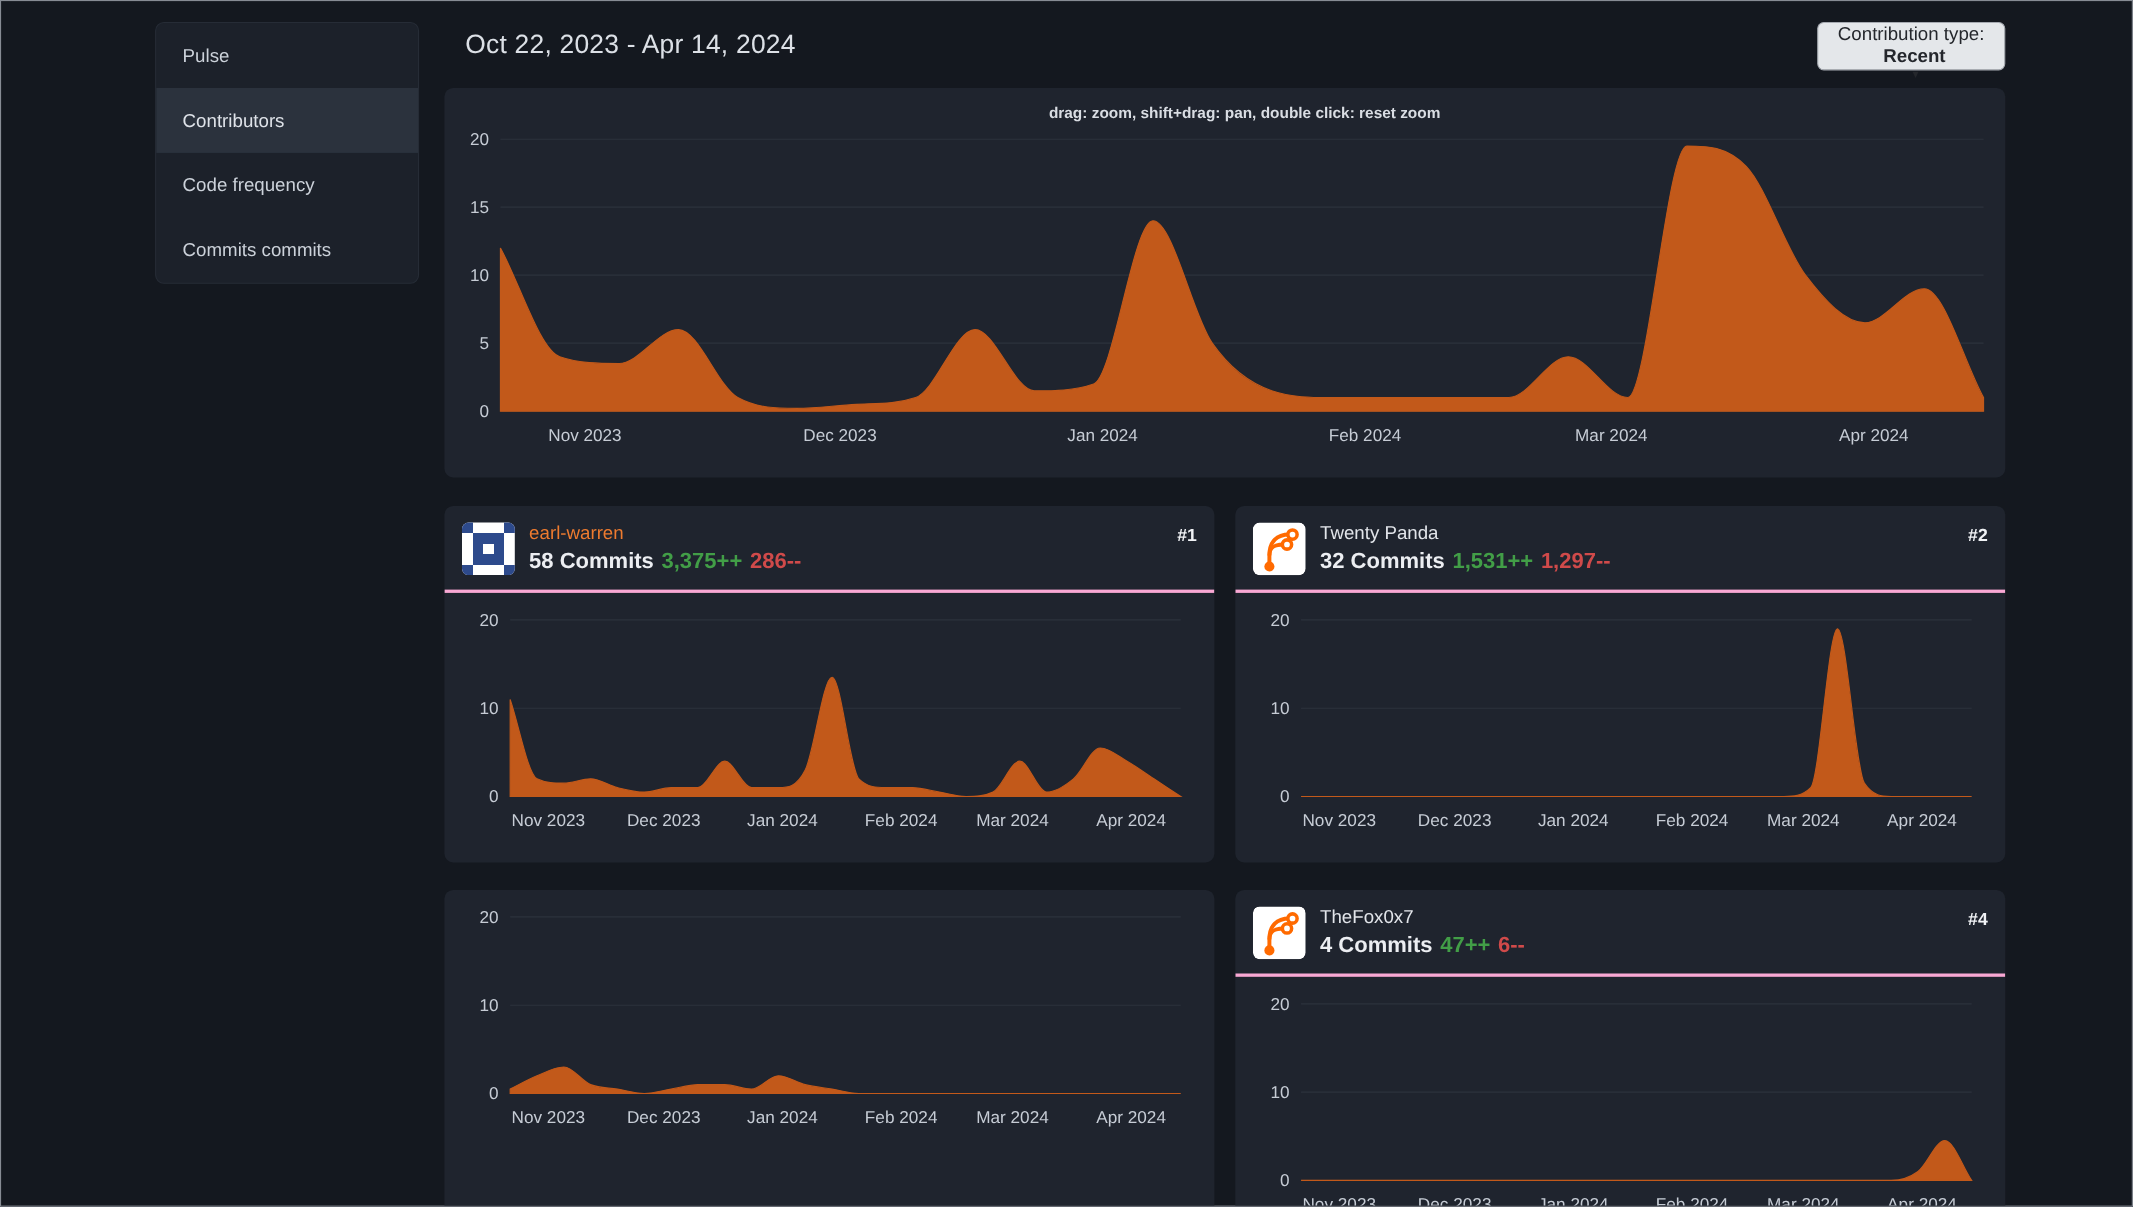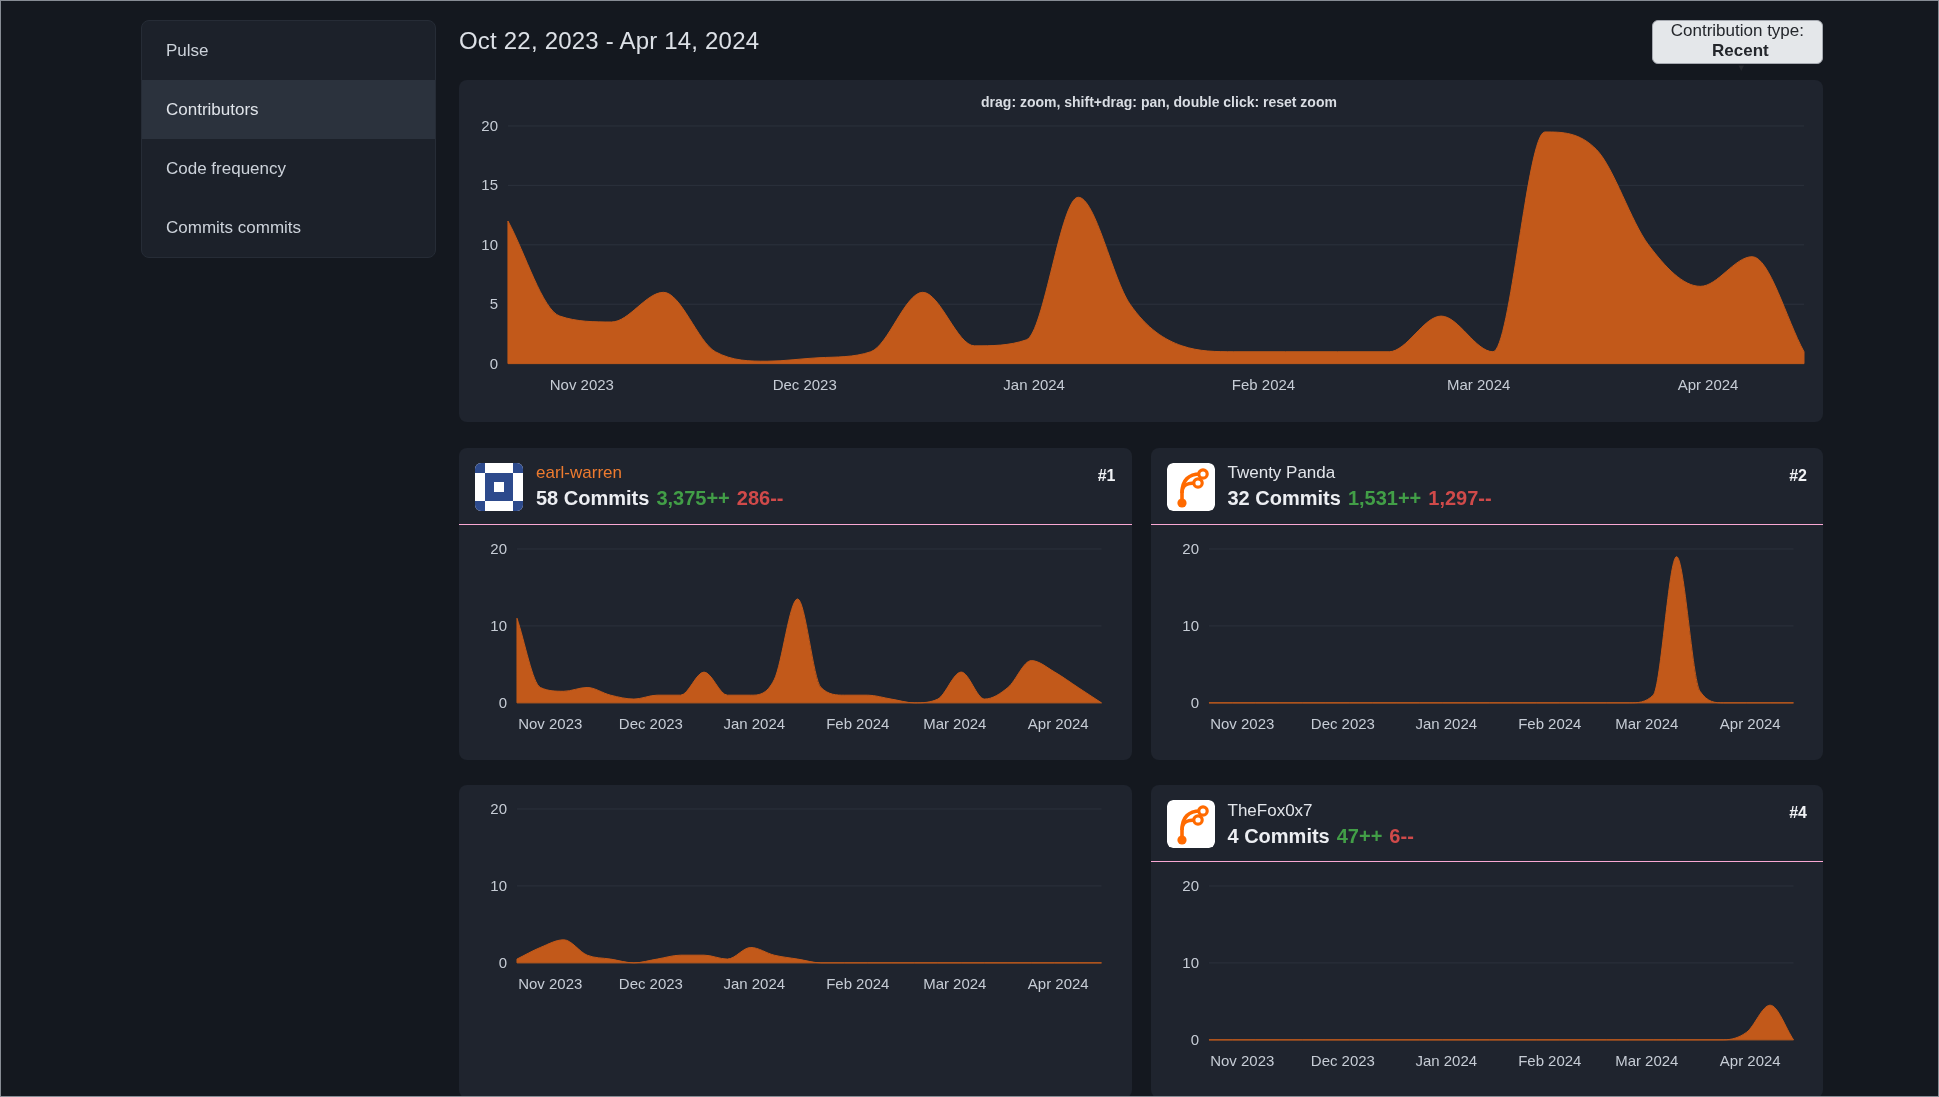--- a/index.html
+++ b/index.html
@@ -9,36 +9,36 @@
     background: #14181f;
     border: 1px solid #878c94;
     overflow: hidden;
     font-family: "Liberation Sans", "DejaVu Sans", sans-serif;
     color: #dce0e6;
   }
   .app { display: flex; gap: 23px; padding: 19px 115px 0 140px; }
 
   
   .menu {
-    width: 295px; flex: none;
+    width: 240px; flex: none;
     background: #1c212a;
     border: 1px solid #262c36;
     border-radius: 8px;
     overflow: hidden;
     align-self: flex-start;
   }
   .menu-item {
     height: 59px; display: flex; align-items: center;
     padding: 0 24px; font-size: 17px; color: #ccd2da; cursor: pointer;
   }
   .menu-item.active { background: #2b323d; color: #dfe3e9; }
 
   
   .main { flex: 1; min-width: 0; }
-  .main-header { display: flex; justify-content: space-between; align-items: flex-start; margin-bottom: 16px; }
+  .main-header { display: flex; justify-content: space-between; align-items: flex-start; margin-bottom: 16px; margin-left: 19px; }
   .date-range { font-size: 24px; font-weight: 400; color: #dce0e6; margin: 0; padding-top: 7px; letter-spacing: .2px; }
   .dropdown {
     height: 44px; background: #e4e7ea; border: 1px solid #a6aab1; border-radius: 6px;
     display: flex; align-items: center; padding: 0 18px;
     font-size: 17px; color: #24272c; cursor: pointer;
     font-family: inherit;
     flex-direction: column;
   }
   .dropdown b { margin-left: 6px; font-weight: 700; }
   .caret { margin-left: 8px; font-size: 11px; color: #24272c; }
@@ -47,21 +47,21 @@
   .panel { background: #1f242e; border-radius: 8px; padding: 14px 0 8px; margin-bottom: 26px; }
   .hint { text-align: center; font-size: 14px; font-weight: 700; color: #d9dde3; margin-bottom: 2px; padding-left: 36px; }
   .panel svg { display: block; width: 100%; height: auto; }
 
   
   .cards { display: grid; grid-template-columns: 1fr 1fr; gap: 25px 19px; }
   .card { background: #1f242e; border-radius: 8px; overflow: hidden; }
   .card-header {
     display: flex; align-items: center; gap: 13px;
     padding: 15px 16px 13px;
-    border-bottom: 1px solid #f9a8d4;
+    border-bottom: 3px solid #f9a8d4;
   }
   .avatar { width: 48px; height: 48px; border-radius: 6px; flex: none; display: block; }
   .who { flex: 1; min-width: 0; }
   .name { font-size: 17px; color: #e2e5ea; margin-bottom: 4px; cursor: pointer; }
   .name.orange { color: #ee7b2f; }
   .stats { font-size: 20px; font-weight: 700; color: #eceef2; display: flex; gap: 7px; }
   .adds { color: #429e47; }
   .dels { color: #d04a4a; }
   .rank { font-size: 16px; font-weight: 700; color: #f0f2f5; align-self: flex-start; padding-top: 4px; }
   .card-chart { padding: 10px 16px 14px; }

